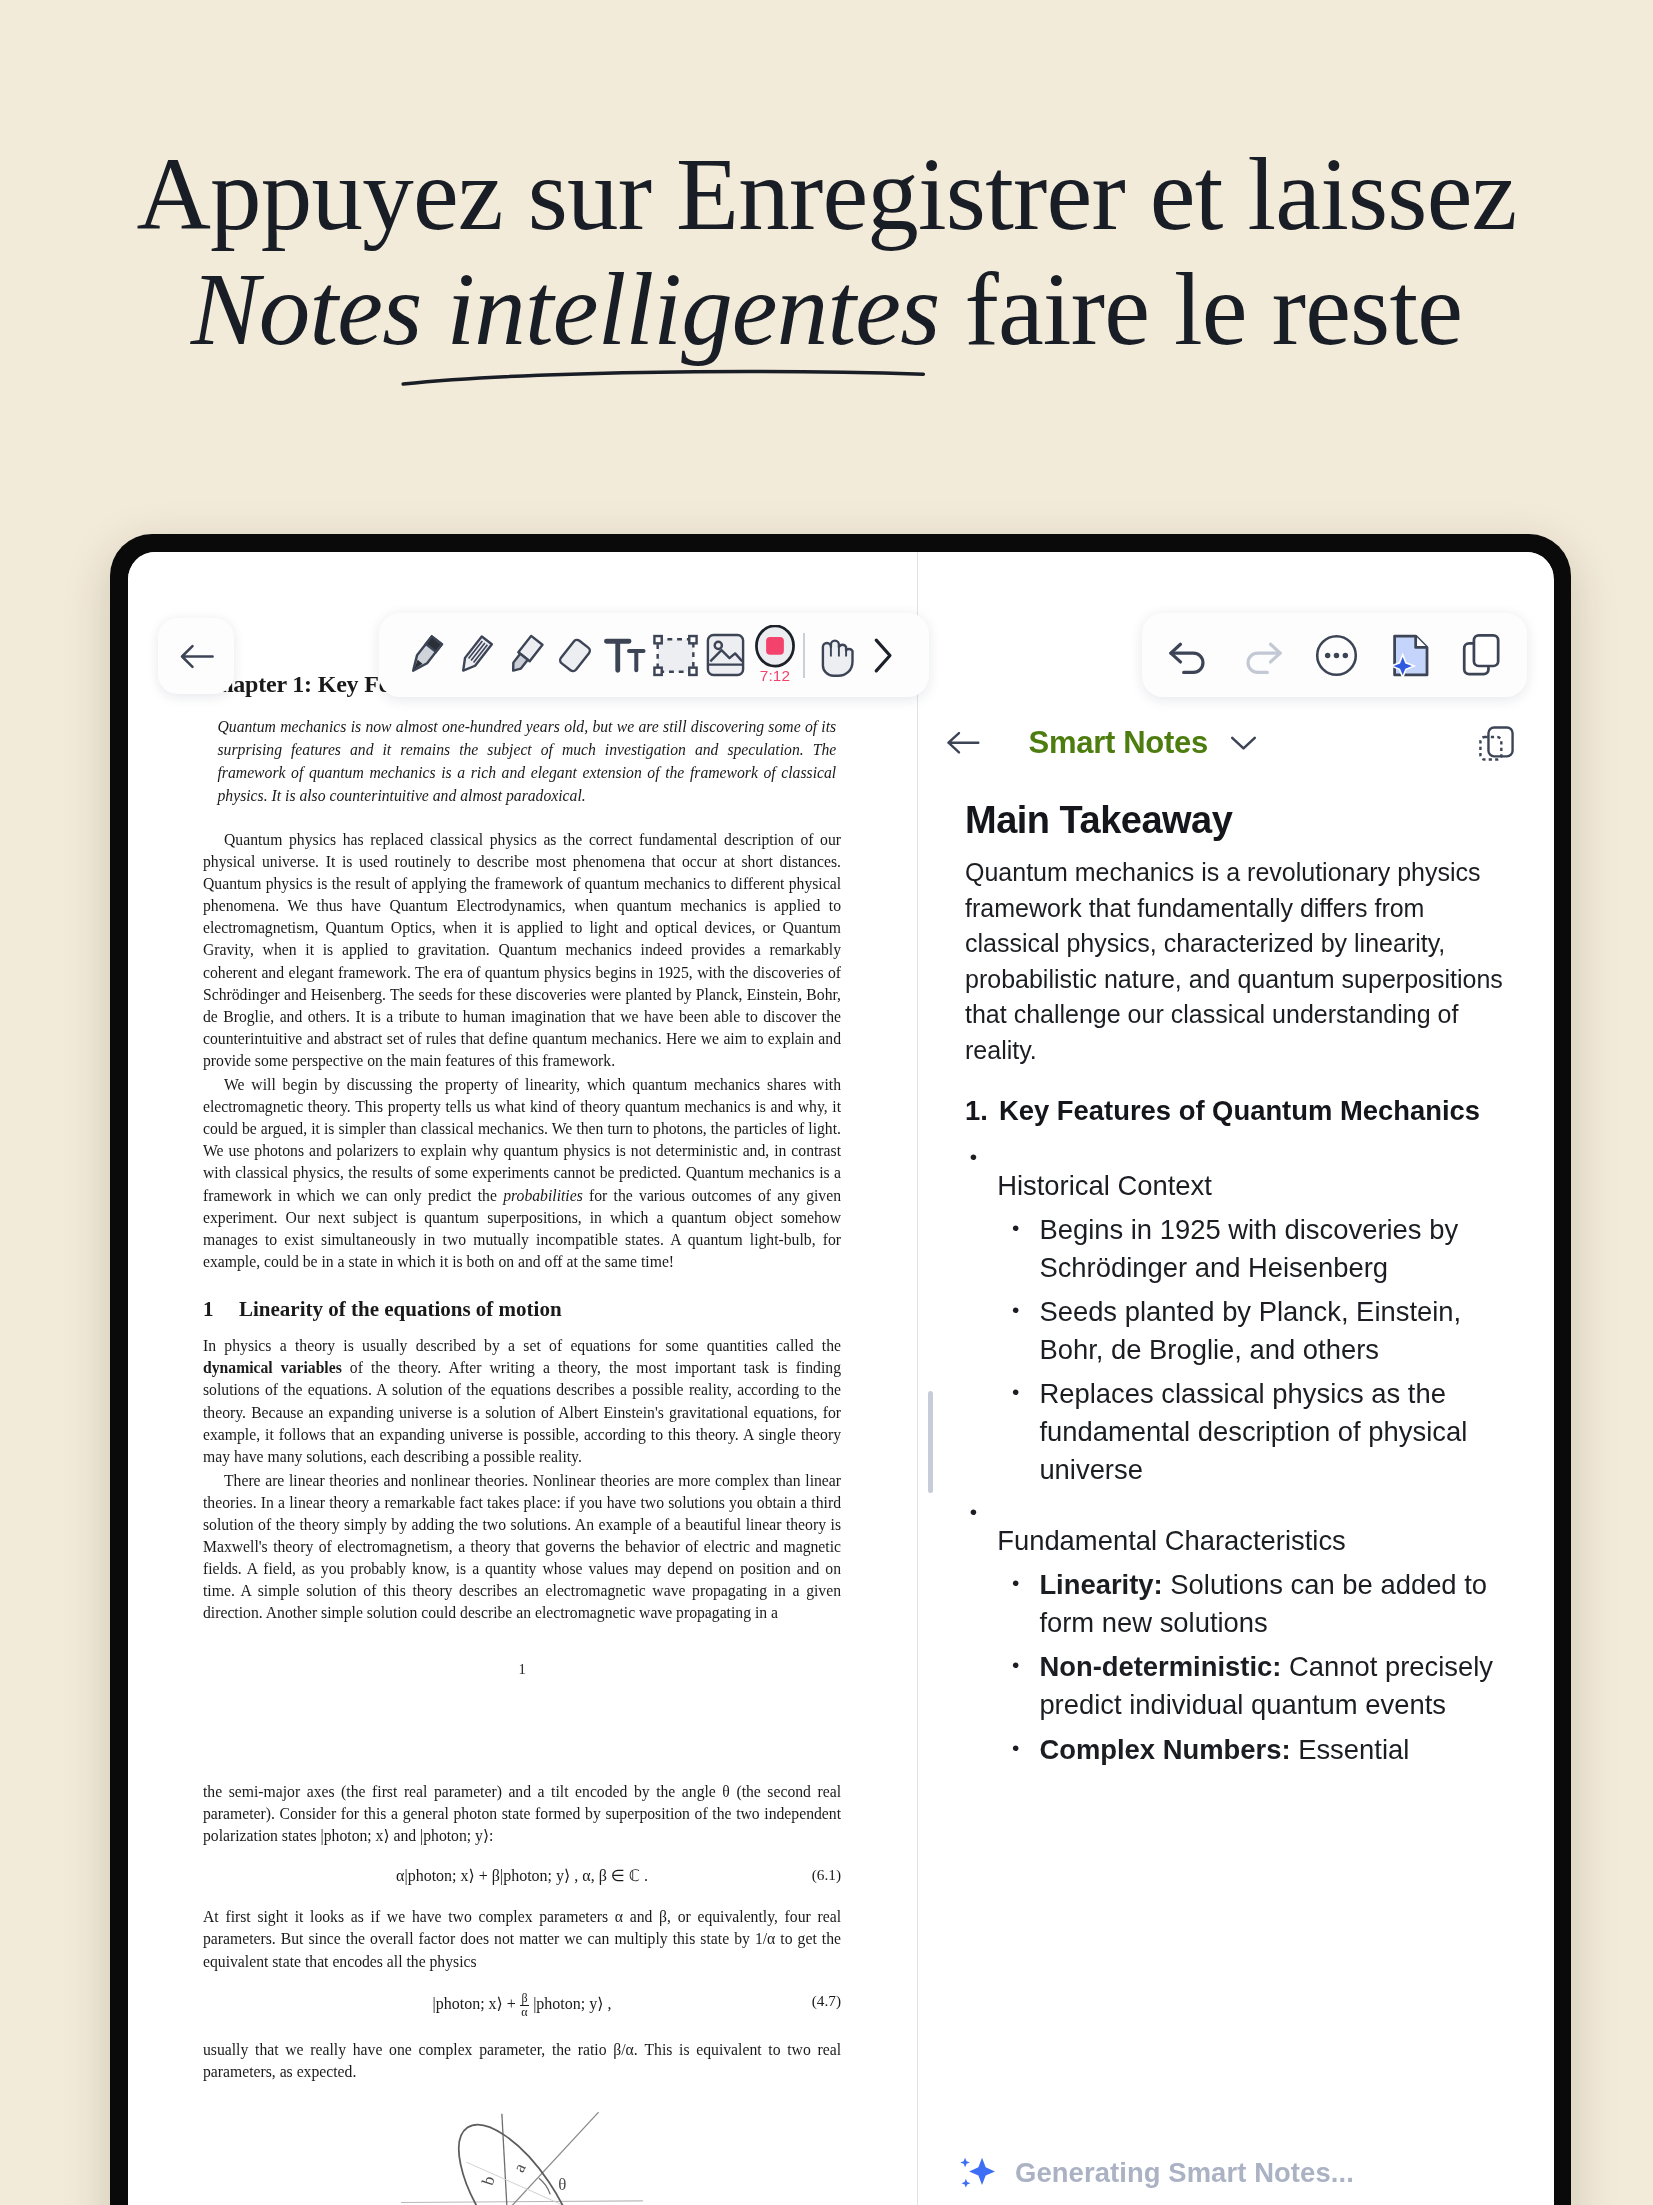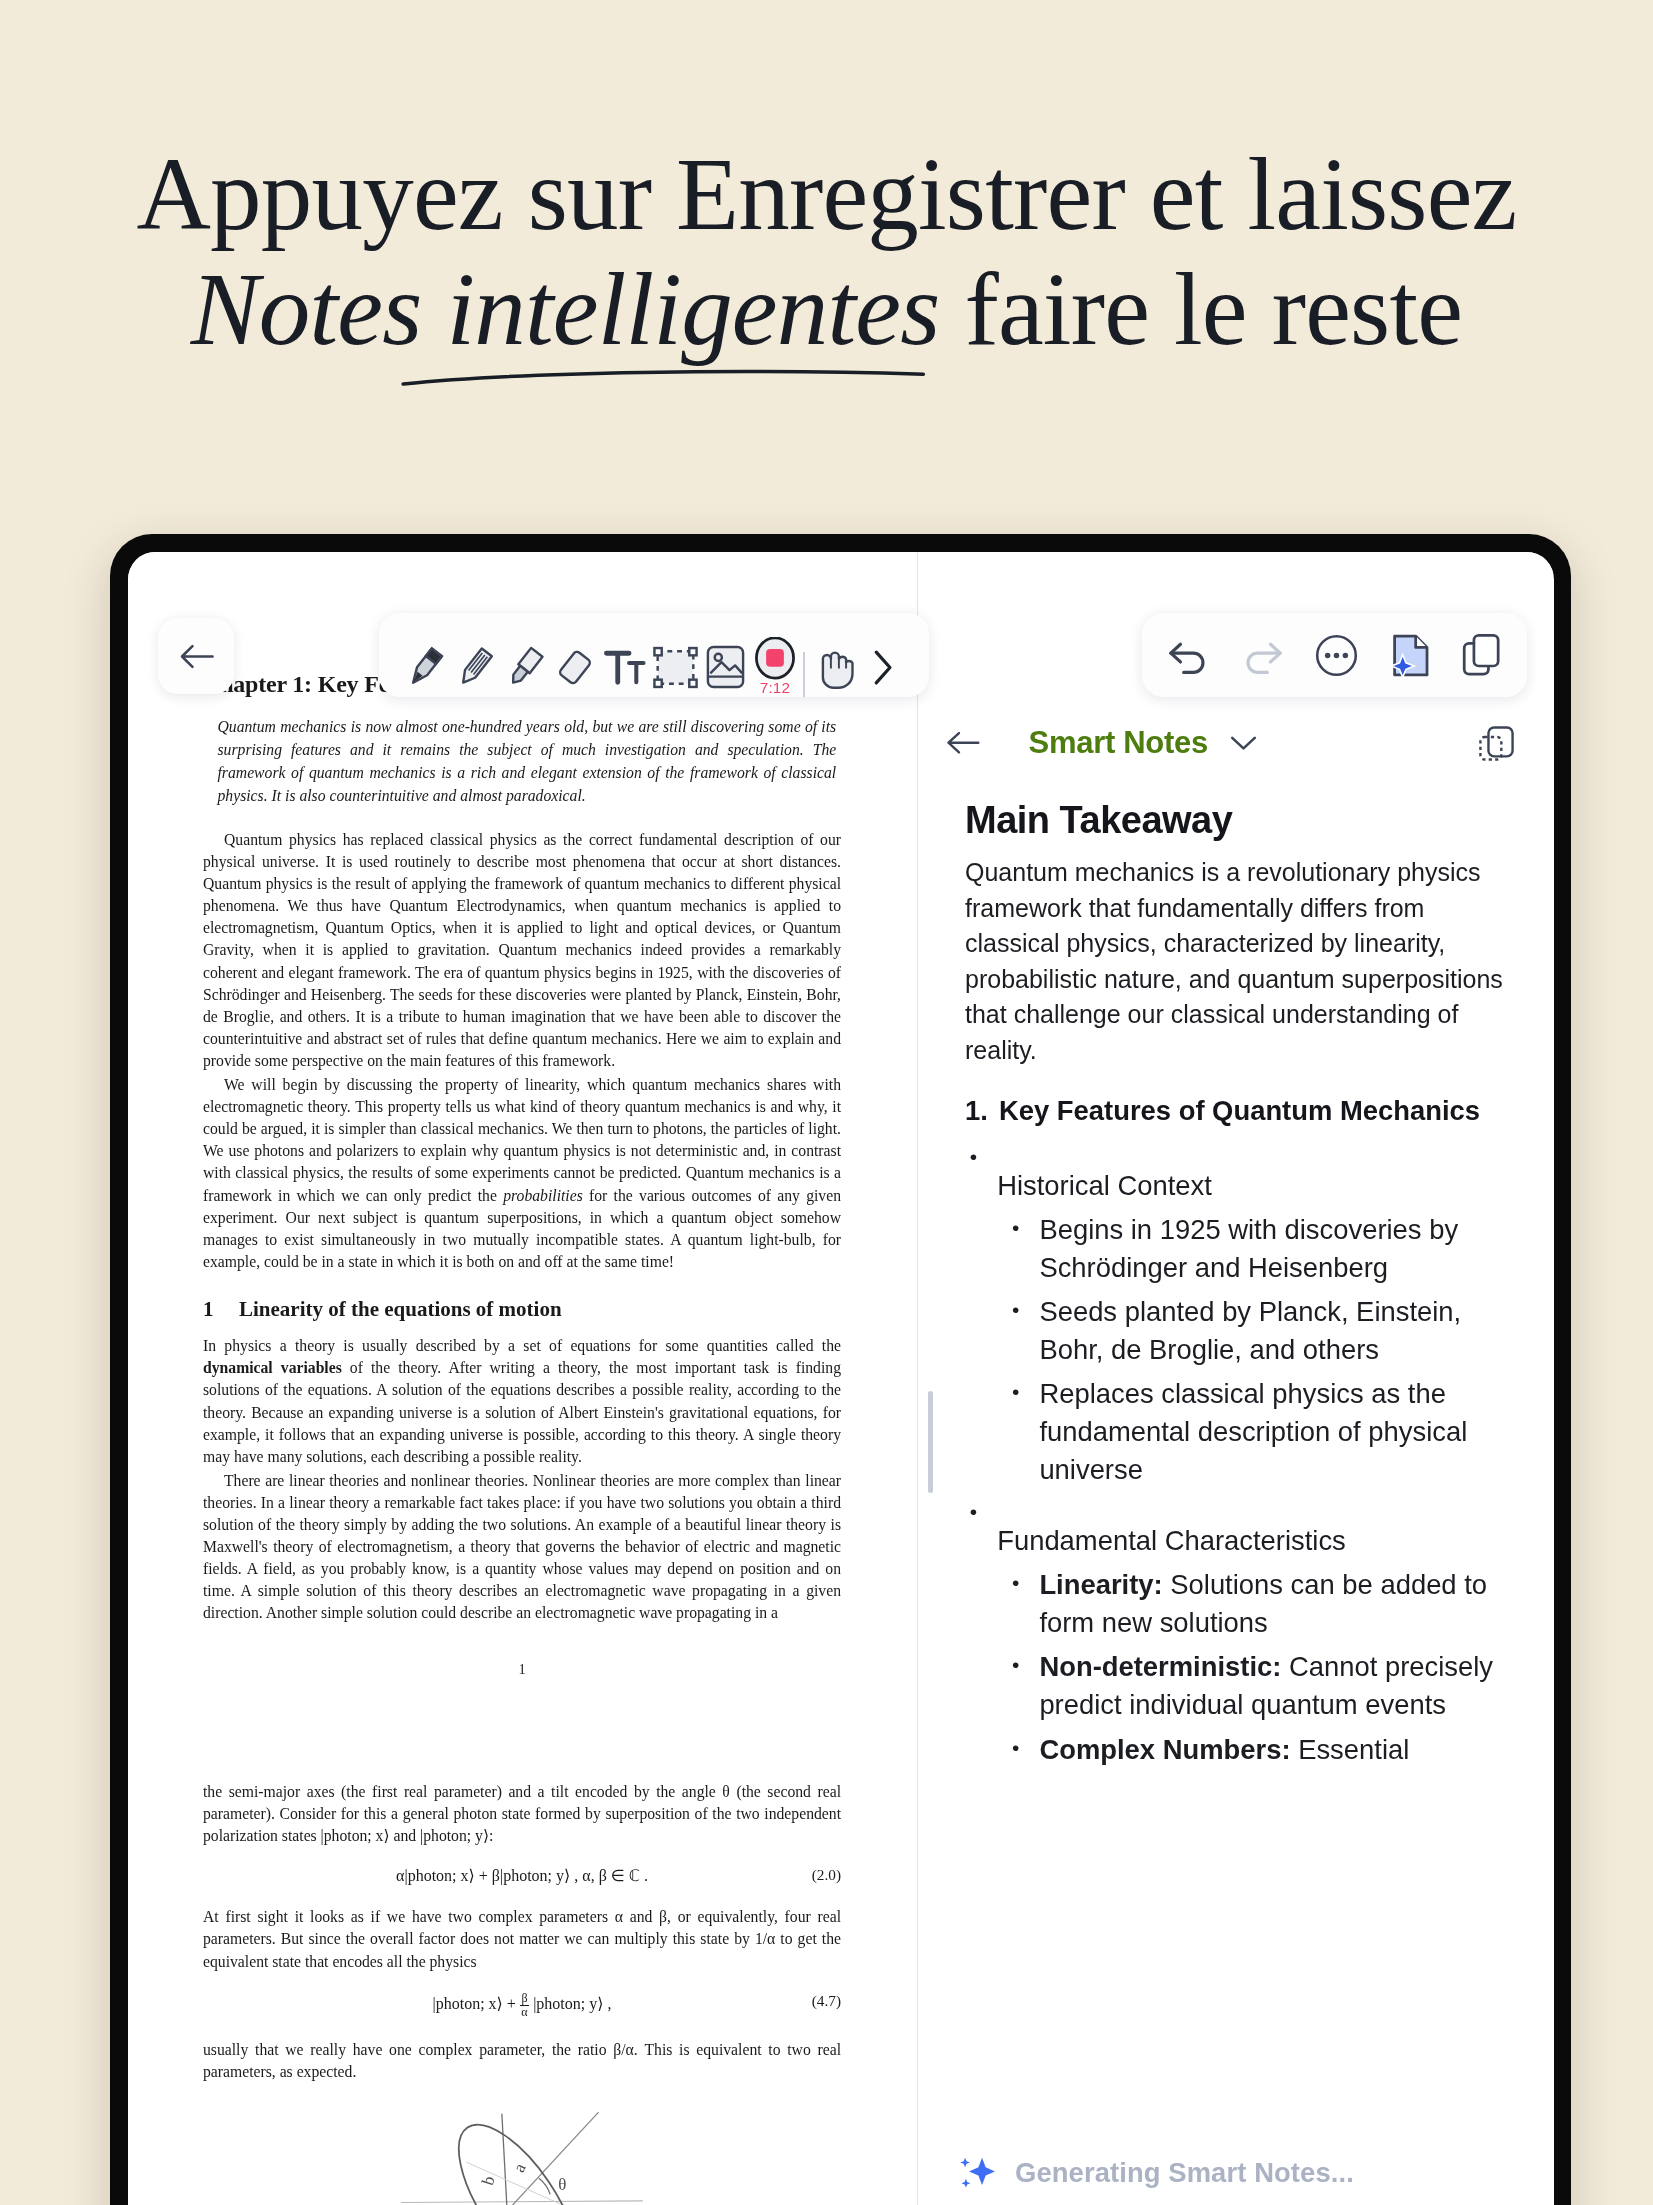--- a/index.html
+++ b/index.html
@@ -99,21 +99,21 @@
 
   
   .toolbar {
     position: absolute;
     left: 251px;
     top: 61px;
     height: 84px;
     background: #fdfdfd;
     border-radius: 21px;
     display: flex;
-    align-items: flex-end;
+    align-items: center;
     padding: 0 21px;
     box-shadow: 0 2.4px 13px rgba(20,30,60,0.10);
   }
   .tool {
     width: 50px;
     height: 60px;
     display: flex;
     align-items: center;
     justify-content: center;
     position: relative;
@@ -372,21 +372,21 @@
           <div class="doc-h2"><span class="secnum">1</span><span>Linearity of the equations of motion</span></div>
           <div class="doc-p noindent"><span>In physics a theory is usually described by a set of equations for some quantities called the </span><b>dynamical variables</b><span> of the theory. After writing a theory, the most important task is finding solutions of the equations. A solution of the equations describes a possible reality, according to the theory. Because an expanding universe is a solution of Albert Einstein's gravitational equations, for example, it follows that an expanding universe is possible, according to this theory. A single theory may have many solutions, each describing a possible reality.</span></div>
           <div class="doc-p">There are linear theories and nonlinear theories. Nonlinear theories are more complex than linear theories. In a linear theory a remarkable fact takes place: if you have two solutions you obtain a third solution of the theory simply by adding the two solutions. An example of a beautiful linear theory is Maxwell's theory of electromagnetism, a theory that governs the behavior of electric and magnetic fields. A field, as you probably know, is a quantity whose values may depend on position and on time. A simple solution of this theory describes an electromagnetic wave propagating in a given direction. Another simple solution could describe an electromagnetic wave propagating in a</div>
           <div class="doc-pagenum">1</div>
 
           <div class="doc-gap"></div>
 
           <div class="doc-p noindent">the semi-major axes (the first real parameter) and a tilt encoded by the angle θ (the second real parameter). Consider for this a general photon state formed by superposition of the two independent polarization states |photon; x⟩ and |photon; y⟩:</div>
           <div class="doc-eq">
             <span>α|photon; x⟩ + β|photon; y⟩ ,   α, β ∈ ℂ .</span>
-            <span class="eqnum">(2.0)</span>
+            <span class="eqnum">(6.1)</span>
           </div>
           <div class="doc-p noindent">At first sight it looks as if we have two complex parameters α and β, or equivalently, four real parameters. But since the overall factor does not matter we can multiply this state by 1/α to get the equivalent state that encodes all the physics</div>
           <div class="doc-eq">
             <span>|photon; x⟩ +</span>
             <span class="frac"><span class="num">β</span><span class="den">α</span></span>
             <span>|photon; y⟩ ,</span>
             <span class="eqnum">(4.7)</span>
           </div>
           <div class="doc-p noindent">usually that we really have one complex parameter, the ratio β/α. This is equivalent to two real parameters, as expected.</div>
 

